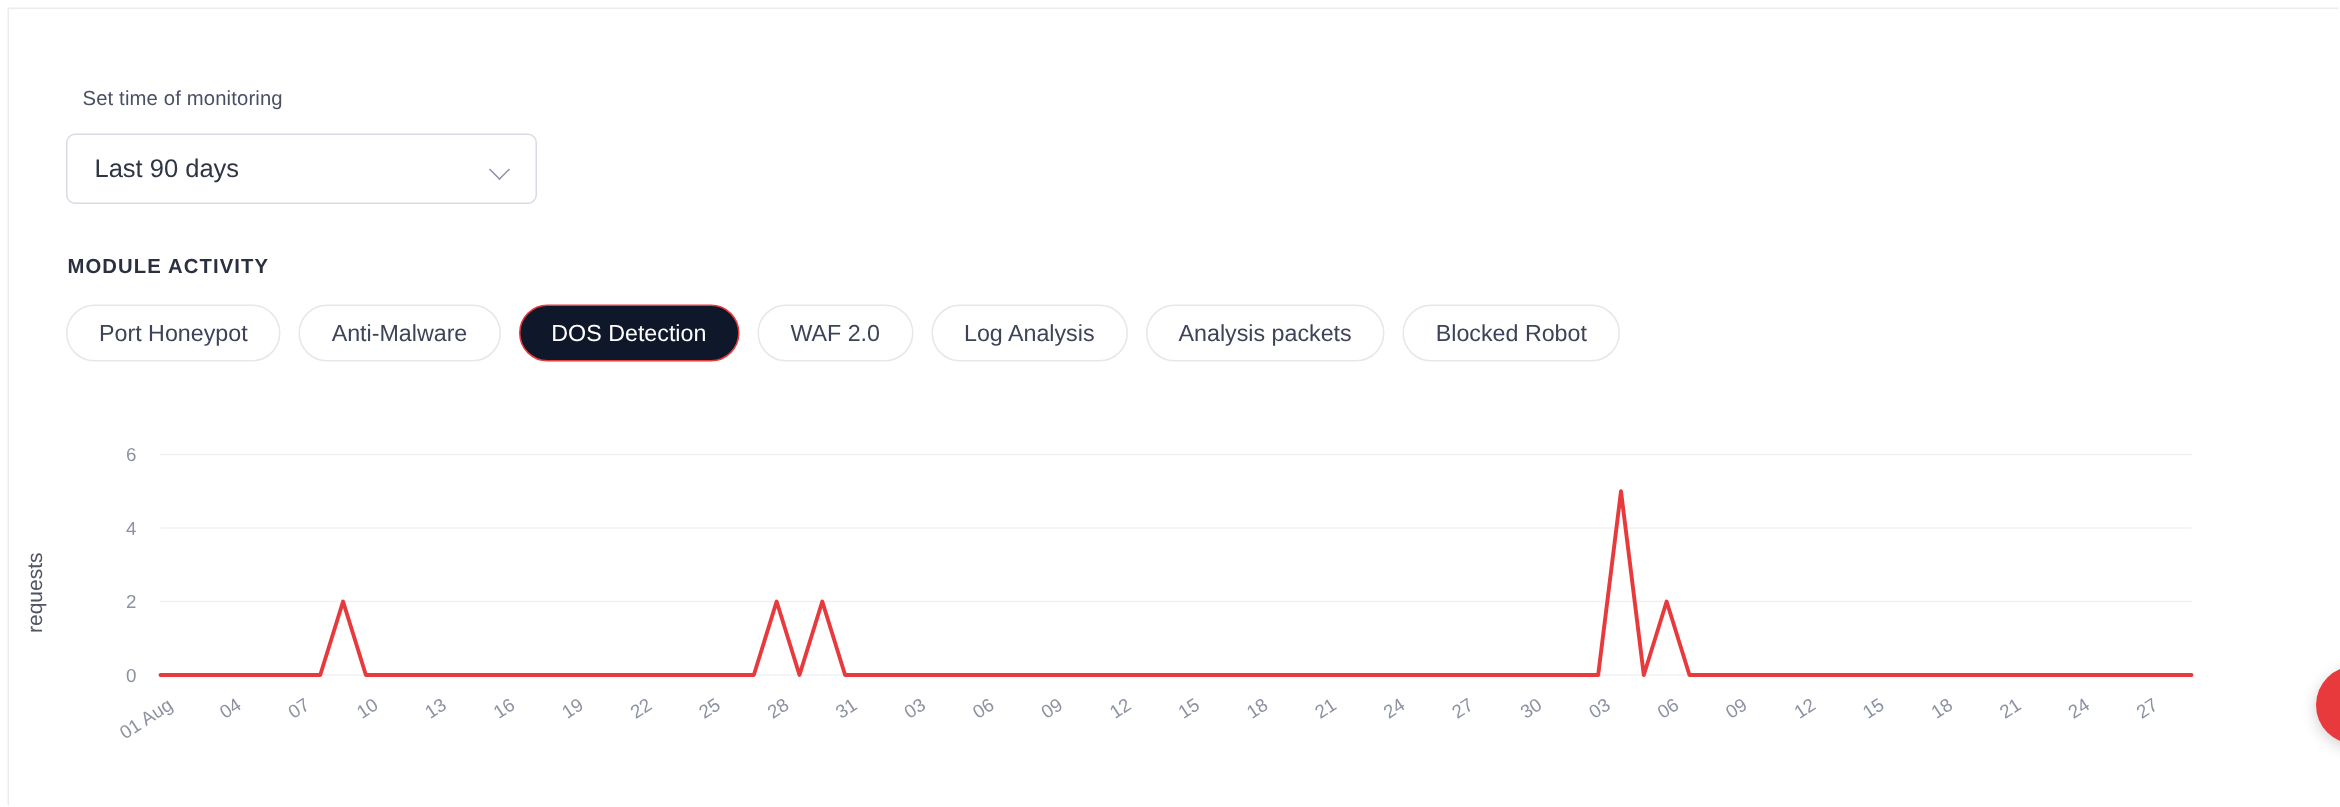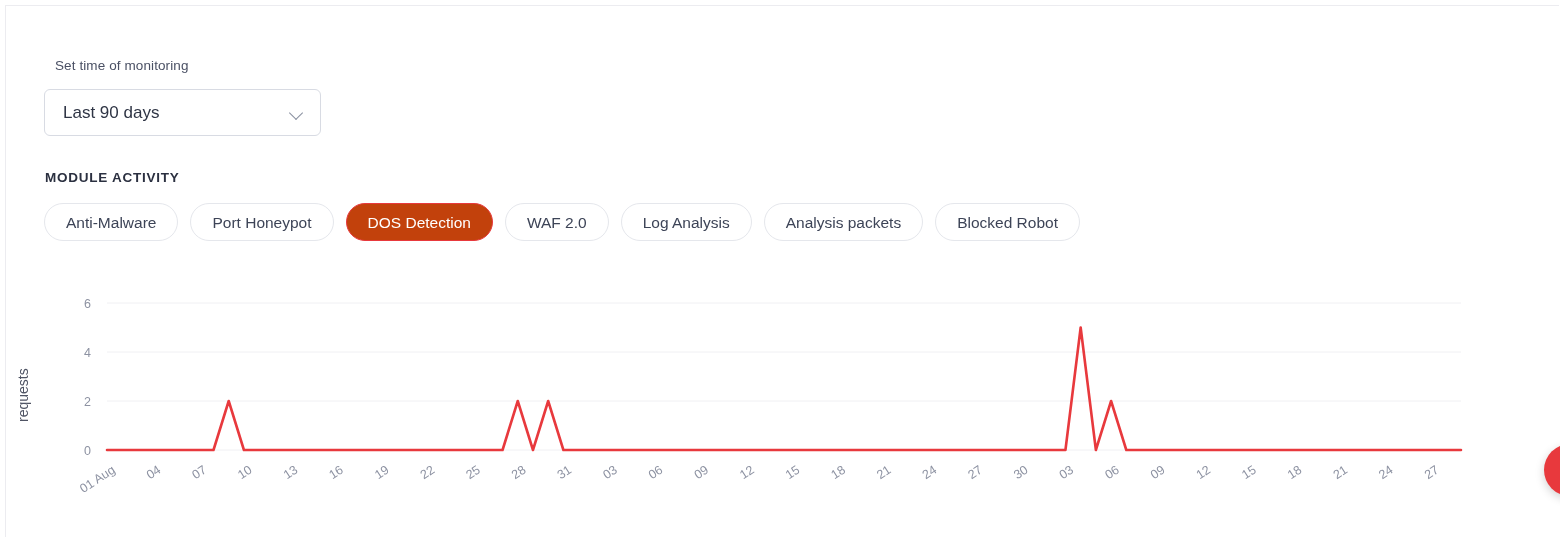--- a/index.html
+++ b/index.html
@@ -35,21 +35,21 @@
     top: 52px;
     font-size: 13.5px;
     color: #4a5064;
     letter-spacing: 0.1px;
     margin-left: 11px;
   }
   .select-box {
     position: absolute;
     left: 38px;
     top: 83px;
-    width: 277px;
+    width: 314px;
     height: 47px;
     border: 1px solid #d8dbe3;
     border-radius: 6px;
     background: #fff;
     box-sizing: border-box;
     cursor: pointer;
   }
   .select-value {
     position: absolute;
     left: 18px;
@@ -99,21 +99,21 @@
     border: 1px solid #e5e7ec;
     border-radius: 19px;
     background: #ffffff;
     font-size: 15.5px;
     color: #3d4457;
     white-space: nowrap;
     cursor: pointer;
     box-sizing: border-box;
   }
   .chip.active {
-    background: #c2410c;
+    background: #0f172a;
     border-color: #e8393d;
     color: #ffffff;
   }
 
   
   #chart-wrap {
     position: absolute;
     left: 0;
     top: 268px;
     width: 1554px;
@@ -156,22 +156,22 @@
 <div id="panel">
 
   <div class="field-label">Set time of monitoring</div>
   <div class="select-box">
     <span class="select-value">Last 90 days</span>
     <span class="chev"></span>
   </div>
 
   <div class="section-title">MODULE ACTIVITY</div>
   <div class="chips" id="chips">
+      <div class="chip"><span>Port Honeypot</span></div>
       <div class="chip"><span>Anti-Malware</span></div>
-      <div class="chip"><span>Port Honeypot</span></div>
       <div class="chip active"><span>DOS Detection</span></div>
       <div class="chip"><span>WAF 2.0</span></div>
       <div class="chip"><span>Log Analysis</span></div>
       <div class="chip"><span>Analysis packets</span></div>
       <div class="chip"><span>Blocked Robot</span></div>
     </div>
 
   <div id="chart-wrap">
     <svg id="chart-svg" width="1554" height="230" viewBox="0 0 1554 230">
       <g id="gridlines">

